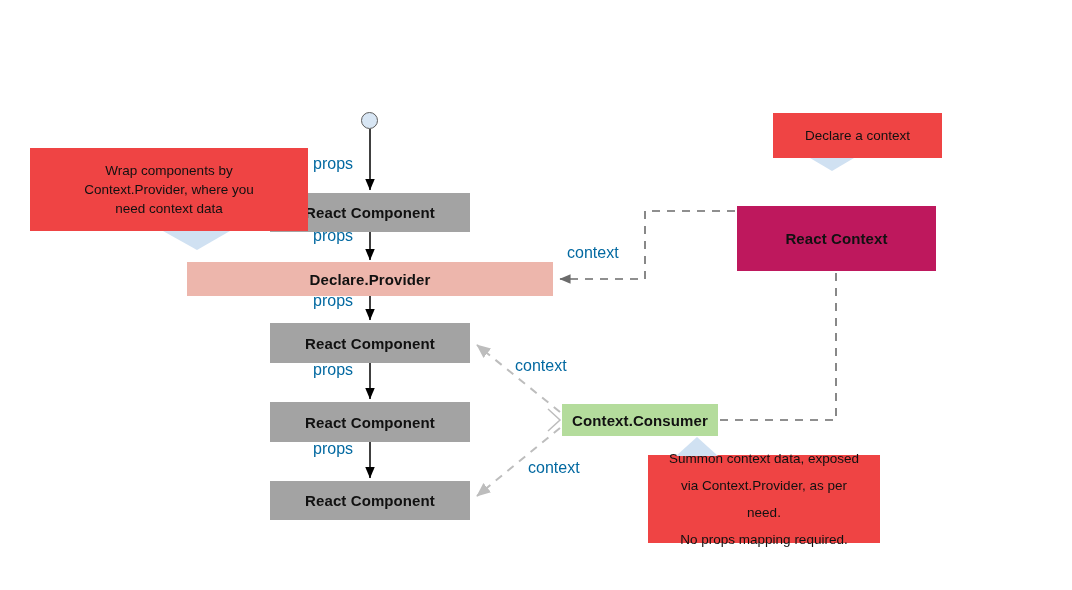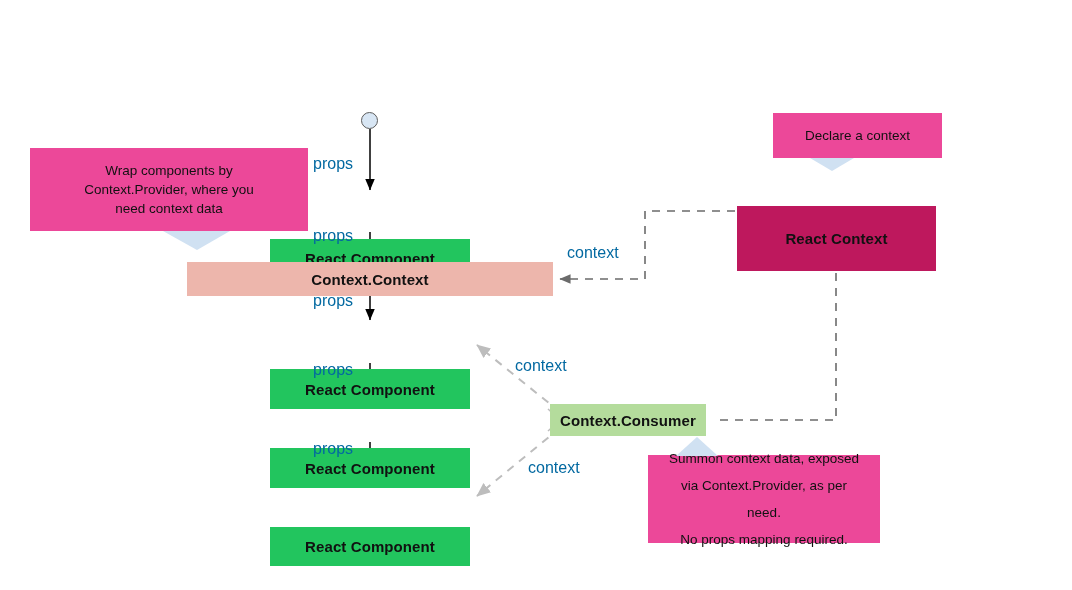--- a/index.html
+++ b/index.html
@@ -29,29 +29,29 @@
     position: absolute;
     display: flex;
     align-items: center;
     justify-content: center;
     box-sizing: border-box;
     font-weight: bold;
     font-size: 15px;
     color: #111111;
     letter-spacing: 0.1px;
   }
-  .node-gray   { background: #22c55e; margin-top: 46px; }
+  .node-gray   { background: #a3a3a3; }
   .node-pink   { background: #edb6ac; }
   .node-orange { background: #be185d; margin-top: 28px; }
   .node-green  { background: #b4dc9c; }
 
   .callout {
     position: absolute;
     box-sizing: border-box;
-    background: #ec4899;
+    background: #ef4444;
     color: #111111;
     font-size: 13.5px;
     line-height: 19px;
     text-align: center;
     display: flex;
     align-items: center;
     justify-content: flex-start;
     padding: 1px 10px;
   }
   .callout-text { width: 100%; white-space: pre-line; }
@@ -121,40 +121,40 @@
     <path d="M548,409 L560,420 L548,431" fill="none" stroke="#bdbdbd" stroke-width="1.5"></path>
   </svg>
 
   <div class="start-dot" style="left:361px; top:112px;"></div>
 
   <div class="node node-gray" style="left:270px; top:193px; width:200px; height:39px;">
     <span>React Component</span>
   </div>
 
   <div class="node node-pink" style="left:187px; top:262px; width:366px; height:34px;">
-    <span>Context.Context</span>
+    <span>Declare.Provider</span>
   </div>
 
   <div class="node node-gray" style="left:270px; top:323px; width:200px; height:40px;">
     <span>React Component</span>
   </div>
 
   <div class="node node-gray" style="left:270px; top:402px; width:200px; height:40px;">
     <span>React Component</span>
   </div>
 
   <div class="node node-gray" style="left:270px; top:481px; width:200px; height:39px;">
     <span>React Component</span>
   </div>
 
   <div class="node node-orange" style="left:737px; top:178px; width:199px; height:65px;">
     <span>React Context</span>
   </div>
 
-  <div class="node node-green" style="left:550px; top:404px; width:156px; height:32px;">
+  <div class="node node-green" style="left:562px; top:404px; width:156px; height:32px;">
     <span>Context.Consumer</span>
   </div>
 
   <div class="callout" style="left:30px; top:148px; width:278px; height:83px;">
     <span class="callout-text">Wrap components by
 Context.Provider, where you
 need context data</span>
   </div>
   <div class="tail" style="left:163px; top:231px;
        border-left:34px solid transparent; border-right:33px solid transparent;

